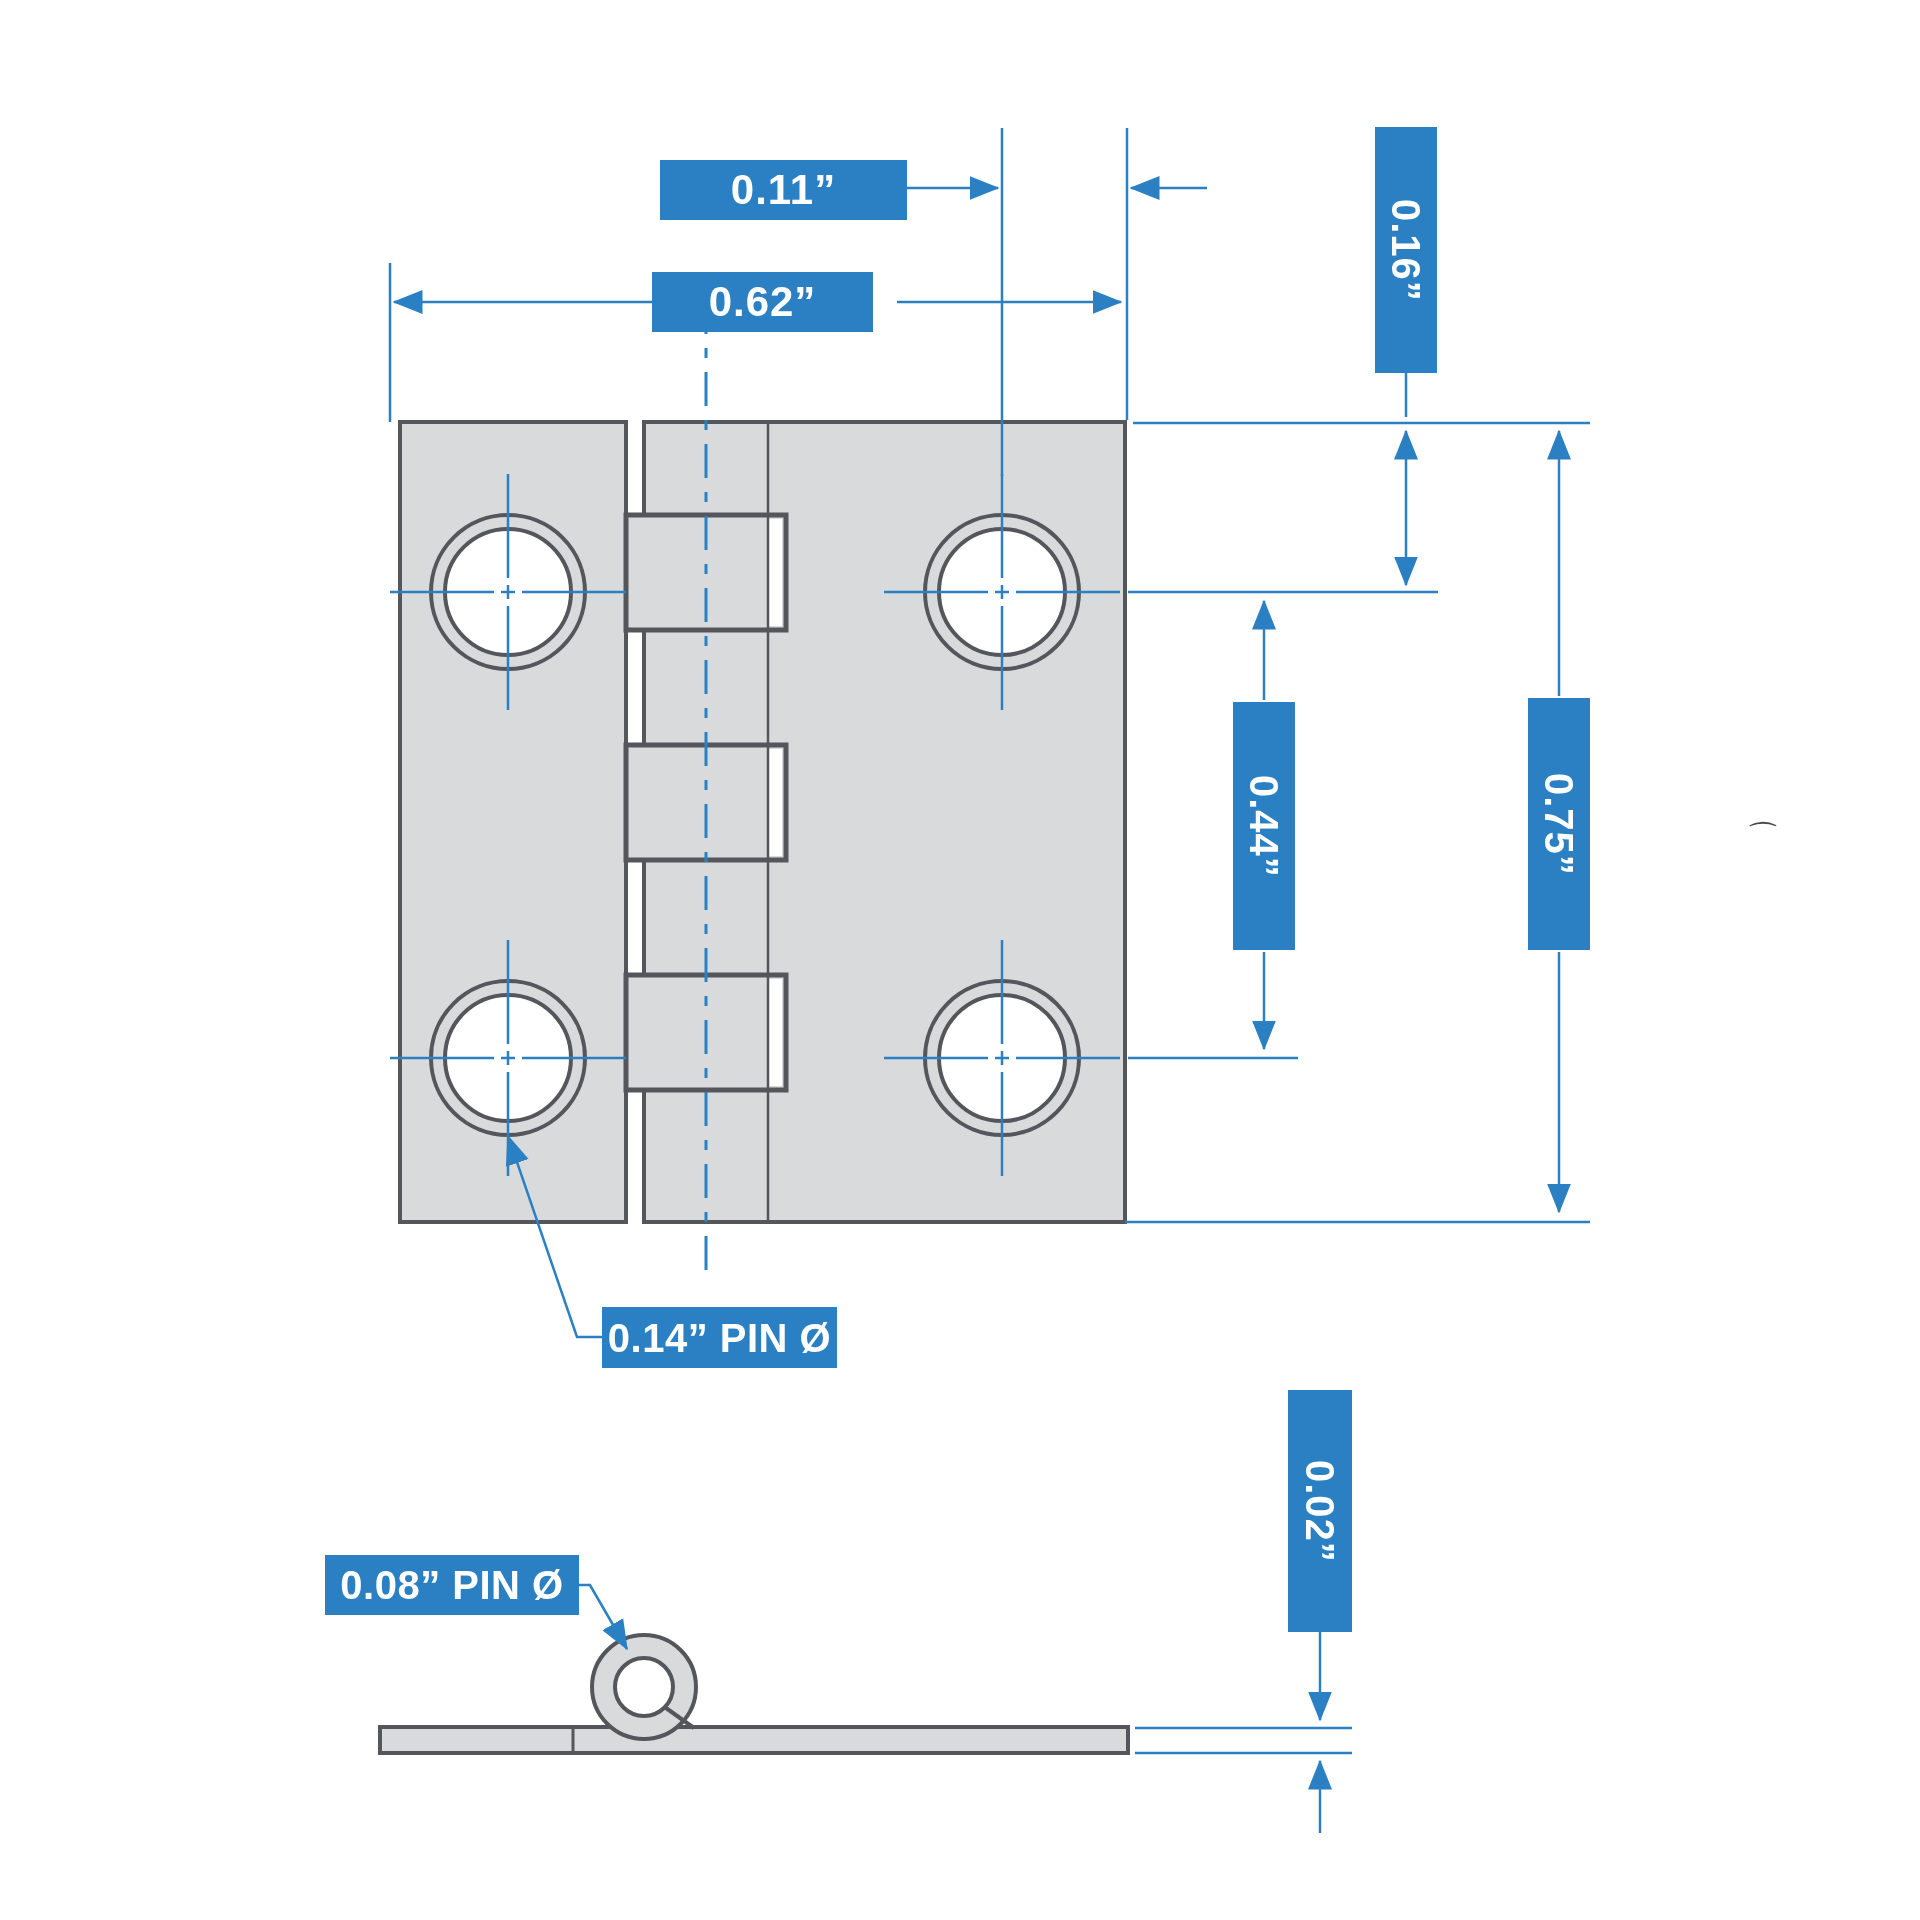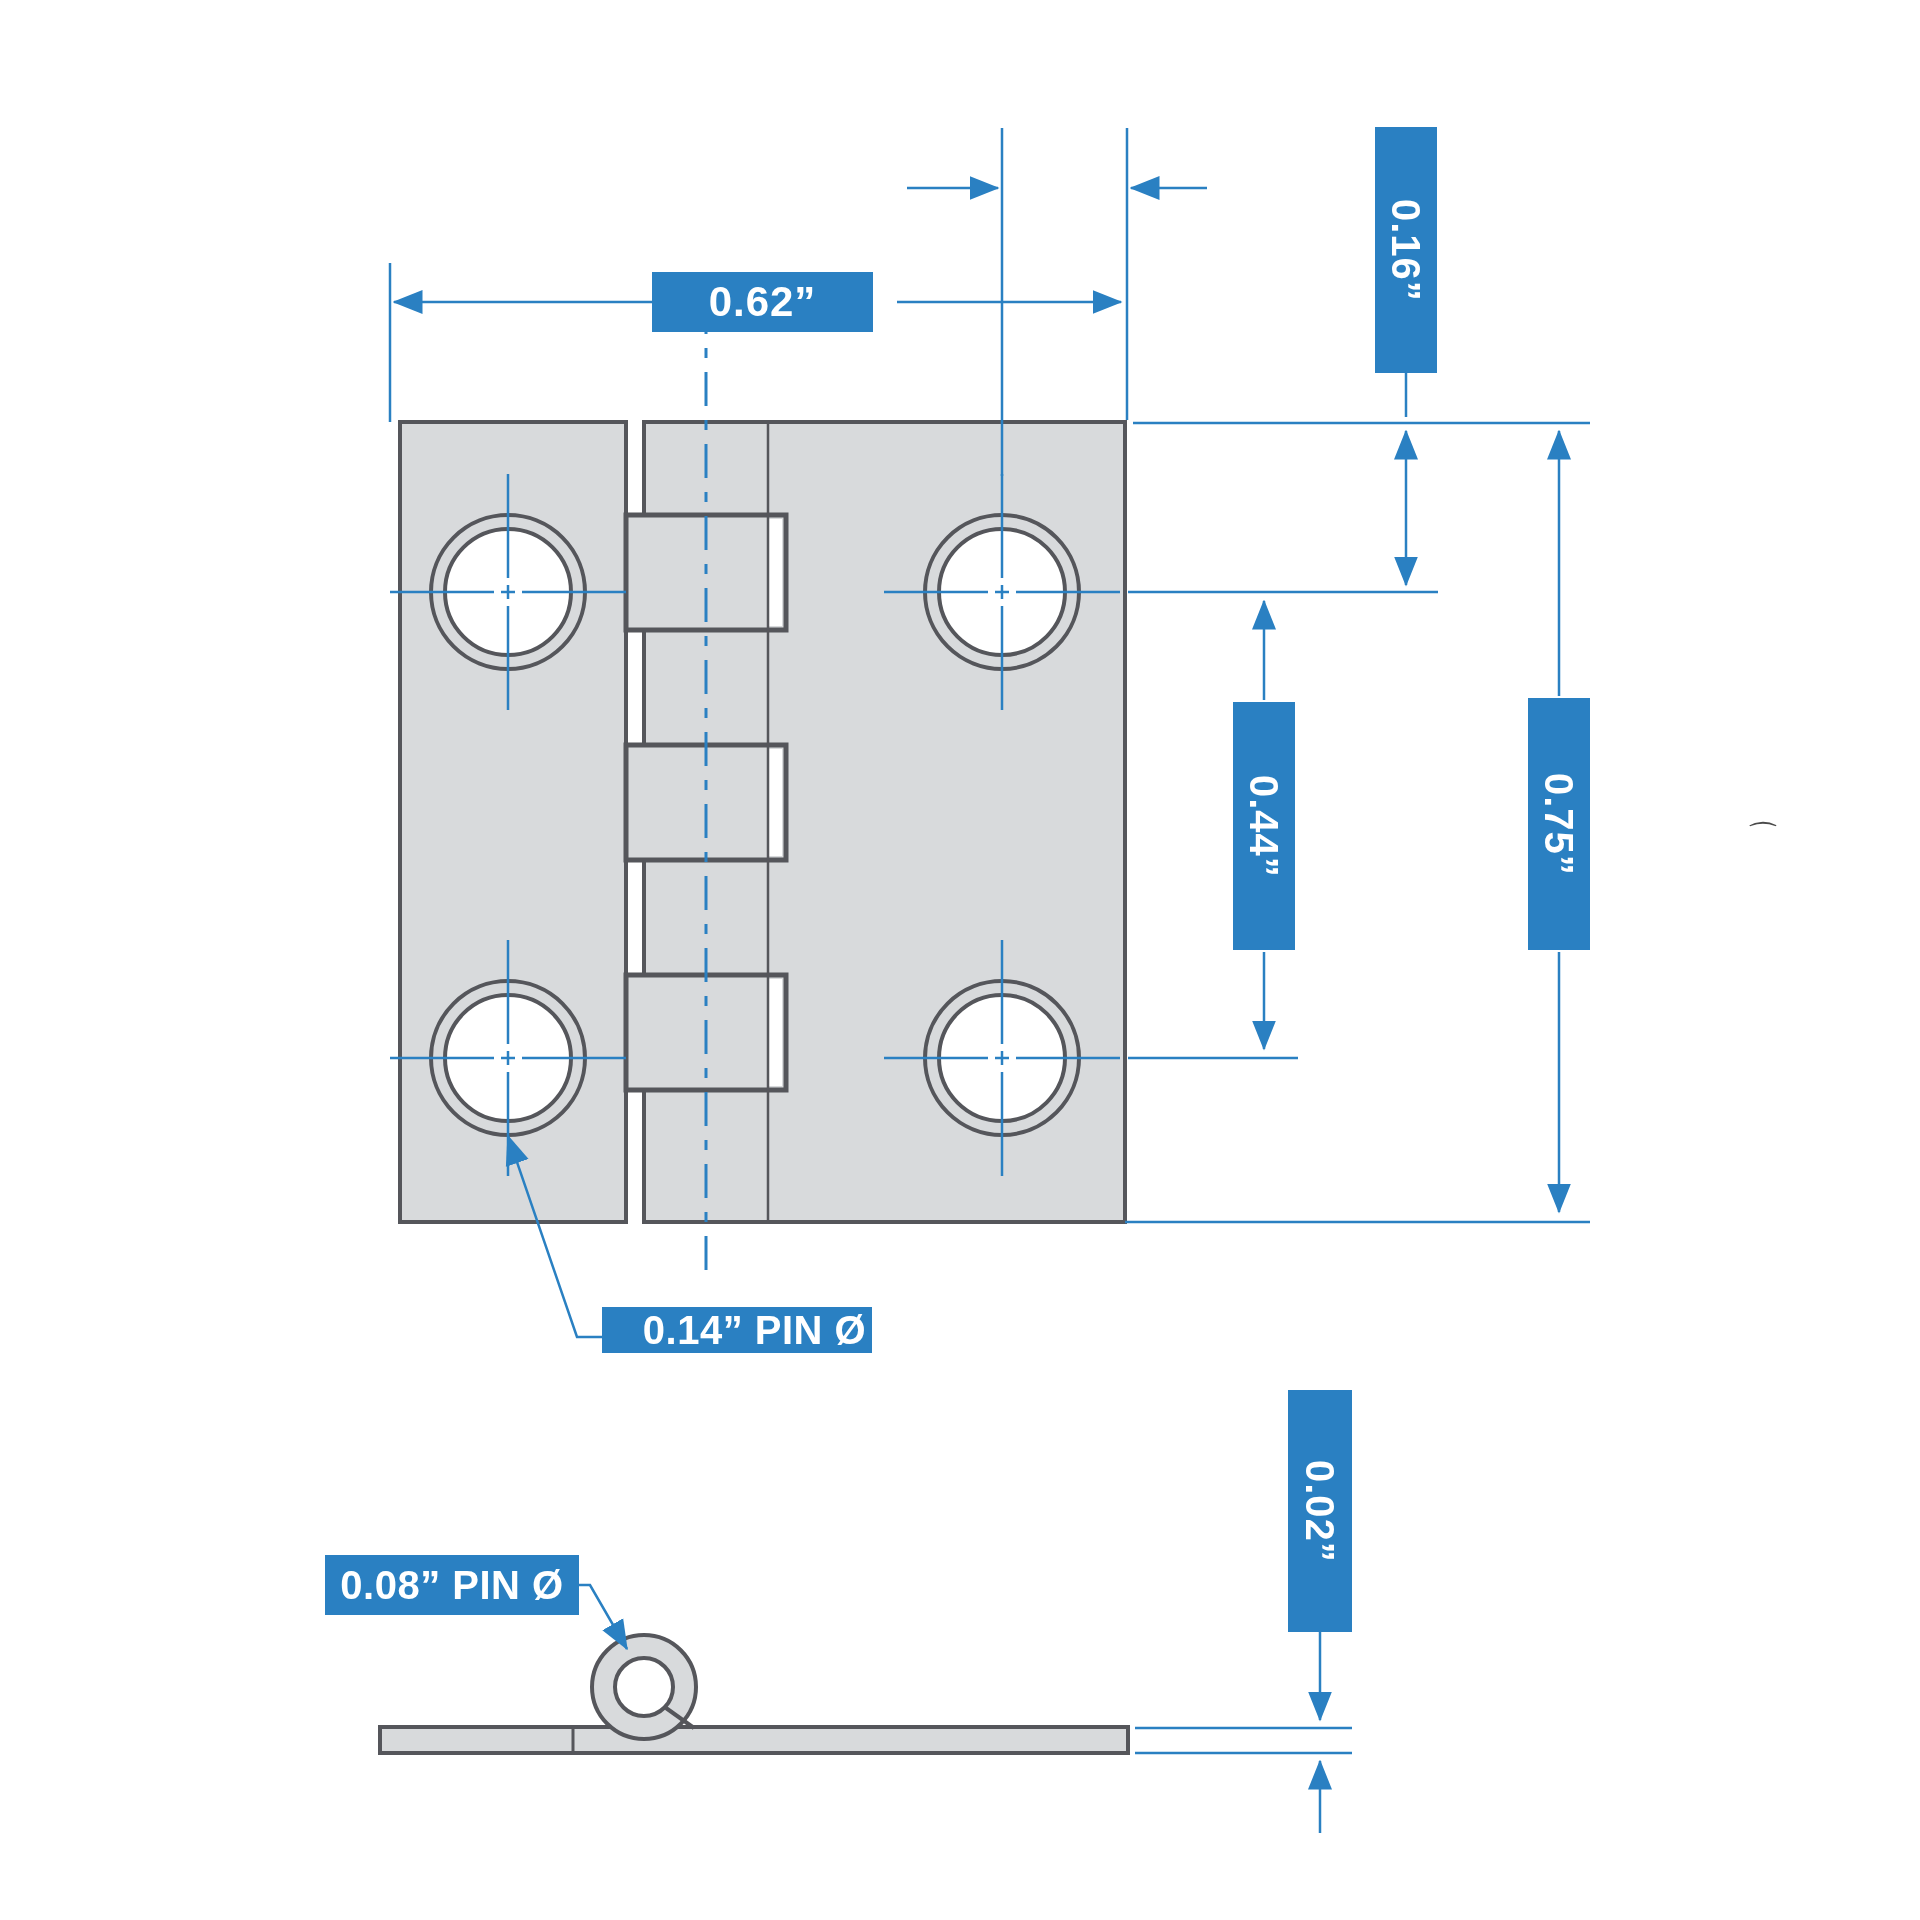--- a/index.html
+++ b/index.html
@@ -101,29 +101,30 @@
 
     <g stroke="#2A80C2" stroke-width="2.5" fill="none">
       <path d="M558,1585 L590,1585 L627,1649" marker-end="url(#arw)"></path>
       <line x1="1135" y1="1728" x2="1352" y2="1728"></line>
       <line x1="1135" y1="1753" x2="1352" y2="1753"></line>
       <line x1="1320" y1="1632" x2="1320" y2="1720" marker-end="url(#arw)"></line>
       <line x1="1320" y1="1833" x2="1320" y2="1761" marker-end="url(#arw)"></line>
     </g>
   </svg>
 
+  <div class="dim-label" style="left:660px;top:160px;width:247px;height:60px;">0.11”</div>
 
   <div class="dim-label" style="left:652px;top:272px;width:221px;height:60px;">0.62”</div>
 
   <div class="dim-label vertical" style="left:1375px;top:127px;width:62px;height:246px;">0.16”</div>
 
   <div class="dim-label vertical" style="left:1233px;top:702px;width:62px;height:248px;">0.44”</div>
 
   <div class="dim-label vertical" style="left:1528px;top:698px;width:62px;height:252px;">0.75”</div>
 
-  <div class="dim-label small" style="left:602px;top:1307px;width:235px;height:46px;padding-left:35px;">0.14” PIN Ø</div>
+  <div class="dim-label small" style="left:602px;top:1307px;width:235px;height:61px;">0.14” PIN Ø</div>
 
   <div class="dim-label small" style="left:325px;top:1555px;width:254px;height:60px;">0.08” PIN Ø</div>
 
   <div class="dim-label vertical" style="left:1288px;top:1390px;width:64px;height:242px;">0.02”</div>
 
   <span class="stray" style="left:1752px;top:818px;">⌒</span>
 </div>
 
 </body></html>

